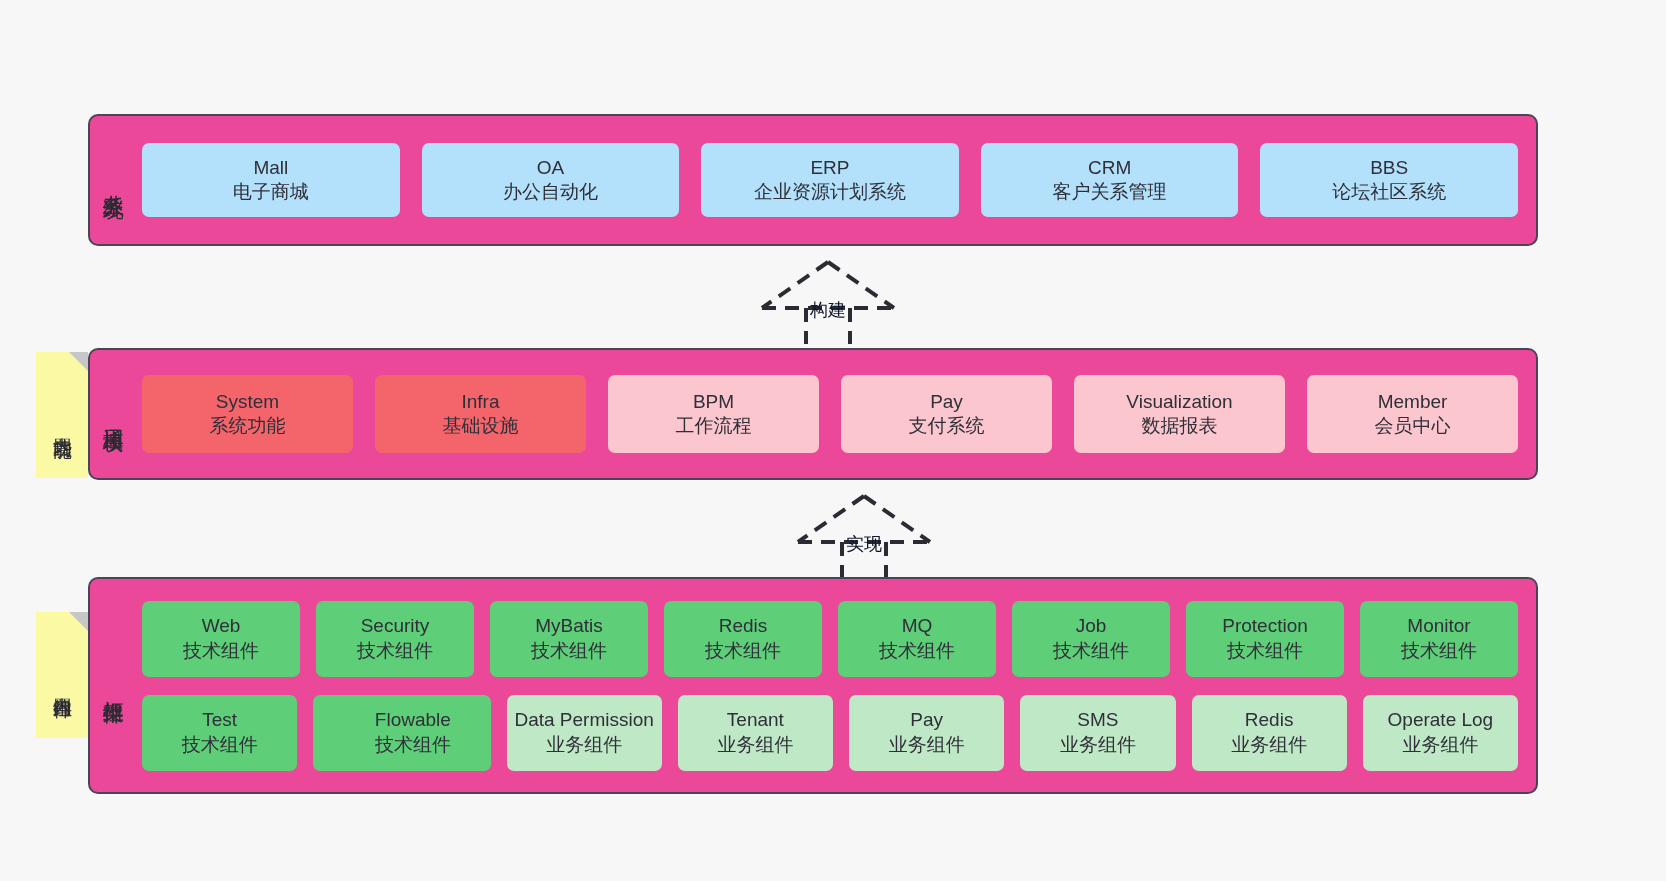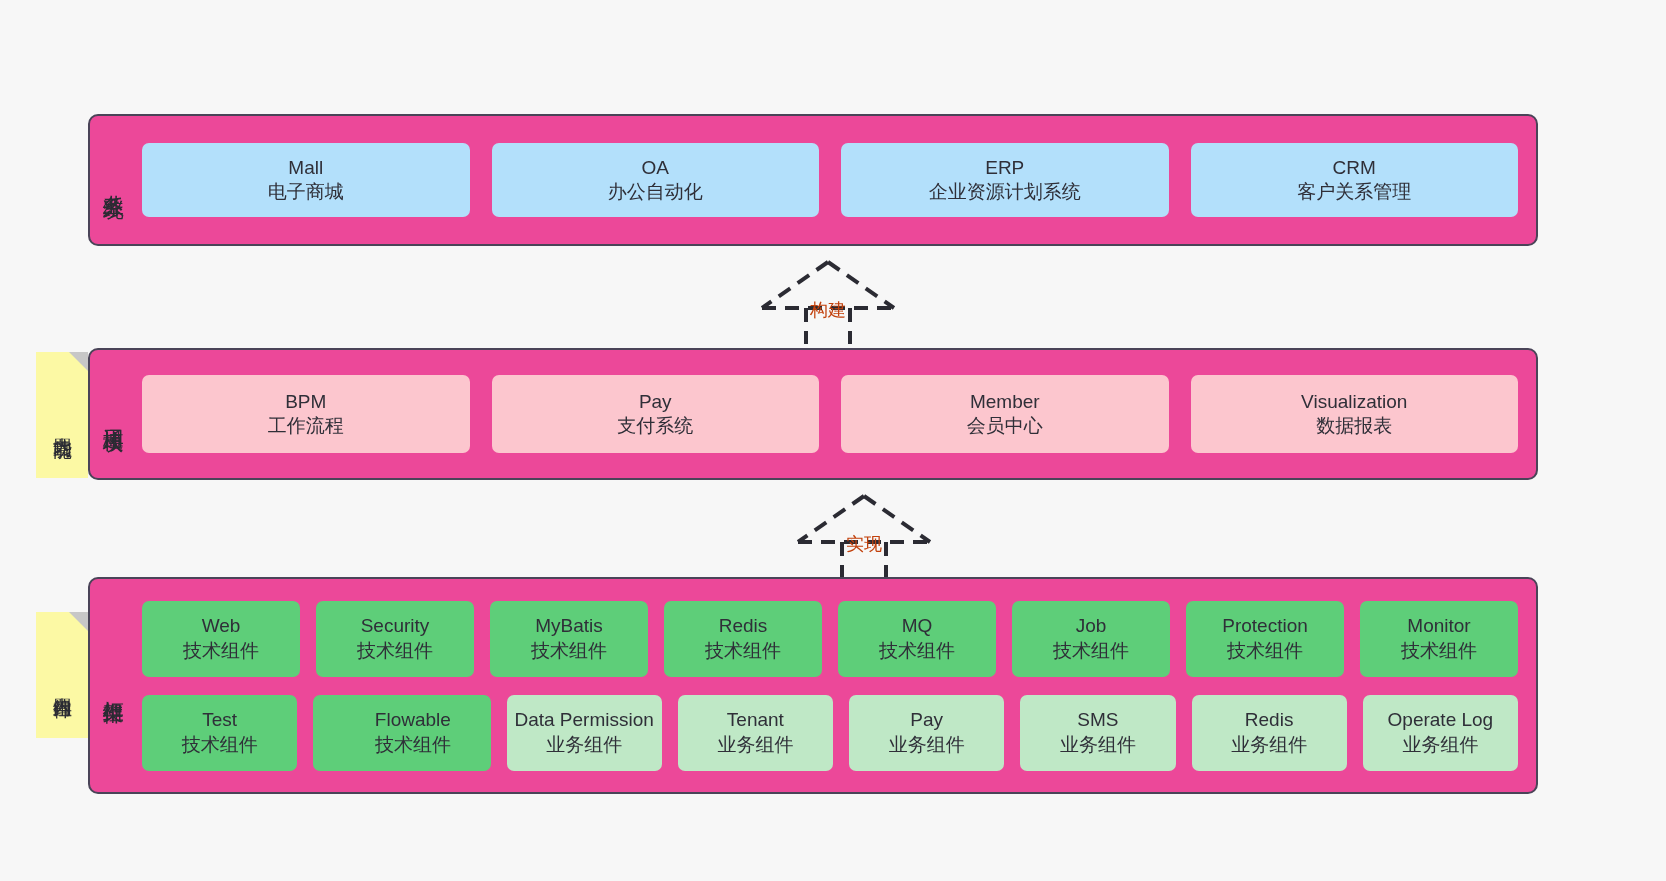--- a/index.html
+++ b/index.html
@@ -119,21 +119,21 @@
   }
 
   
   .arrow-wrap {
     position: absolute;
   }
   .arrow-wrap svg { display: block; overflow: visible; }
   .arrow-label {
     position: absolute;
     font-size: 18px;
-    color: #c2410c;
+    color: #0f172a;
     white-space: nowrap;
     background: transparent;
   }
 </style>
 </head>
 <body>
 
 <div id="canvas">
 
   <div class="layer" id="layer-business-systems" style="left:88px; top:114px; width:1450px; height:132px;">
@@ -148,20 +148,24 @@
           <span class="n-en">OA</span>
           <span class="n-cn">办公自动化</span>
         </div>
         <div class="node blue" style="height:74px;">
           <span class="n-en">ERP</span>
           <span class="n-cn">企业资源计划系统</span>
         </div>
         <div class="node blue" style="height:74px;">
           <span class="n-en">CRM</span>
           <span class="n-cn">客户关系管理</span>
+        </div>
+        <div class="node blue" style="height:74px;">
+          <span class="n-en">BBS</span>
+          <span class="n-cn">论坛社区系统</span>
         </div>
       </div>
     </div>
   </div>
 
   <div class="arrow-wrap" style="left:758px; top:258px;">
     <svg width="140" height="86" viewBox="0 0 140 86">
       <path d="M70 4 L136 50" stroke="#2b2b33" stroke-width="4" fill="none" stroke-dasharray="14 9"></path>
       <path d="M70 4 L4 50" stroke="#2b2b33" stroke-width="4" fill="none" stroke-dasharray="14 9"></path>
       <path d="M4 50 L136 50" stroke="#2b2b33" stroke-width="4" fill="none" stroke-dasharray="14 9"></path>
@@ -173,35 +177,43 @@
 
   <div class="sticky" style="left:36px; top:352px; height:126px;">
     <span class="fold"></span>
     <span class="s-text">内置功能</span>
   </div>
 
   <div class="layer" id="layer-common-modules" style="left:88px; top:348px; width:1450px; height:132px;">
     <div class="layer-title">通用模块</div>
     <div class="layer-body">
       <div class="row">
+        <div class="node red" style="height:78px;">
+          <span class="n-en">System</span>
+          <span class="n-cn">系统功能</span>
+        </div>
+        <div class="node red" style="height:78px;">
+          <span class="n-en">Infra</span>
+          <span class="n-cn">基础设施</span>
+        </div>
         <div class="node pink" style="height:78px;">
           <span class="n-en">BPM</span>
           <span class="n-cn">工作流程</span>
         </div>
         <div class="node pink" style="height:78px;">
           <span class="n-en">Pay</span>
           <span class="n-cn">支付系统</span>
         </div>
         <div class="node pink" style="height:78px;">
+          <span class="n-en">Visualization</span>
+          <span class="n-cn">数据报表</span>
+        </div>
+        <div class="node pink" style="height:78px;">
           <span class="n-en">Member</span>
           <span class="n-cn">会员中心</span>
-        </div>
-        <div class="node pink" style="height:78px;">
-          <span class="n-en">Visualization</span>
-          <span class="n-cn">数据报表</span>
         </div>
       </div>
     </div>
   </div>
 
   <div class="arrow-wrap" style="left:794px; top:492px;">
     <svg width="140" height="86" viewBox="0 0 140 86">
       <path d="M70 4 L136 50" stroke="#2b2b33" stroke-width="4" fill="none" stroke-dasharray="14 9"></path>
       <path d="M70 4 L4 50" stroke="#2b2b33" stroke-width="4" fill="none" stroke-dasharray="14 9"></path>
       <path d="M4 50 L136 50" stroke="#2b2b33" stroke-width="4" fill="none" stroke-dasharray="14 9"></path>

